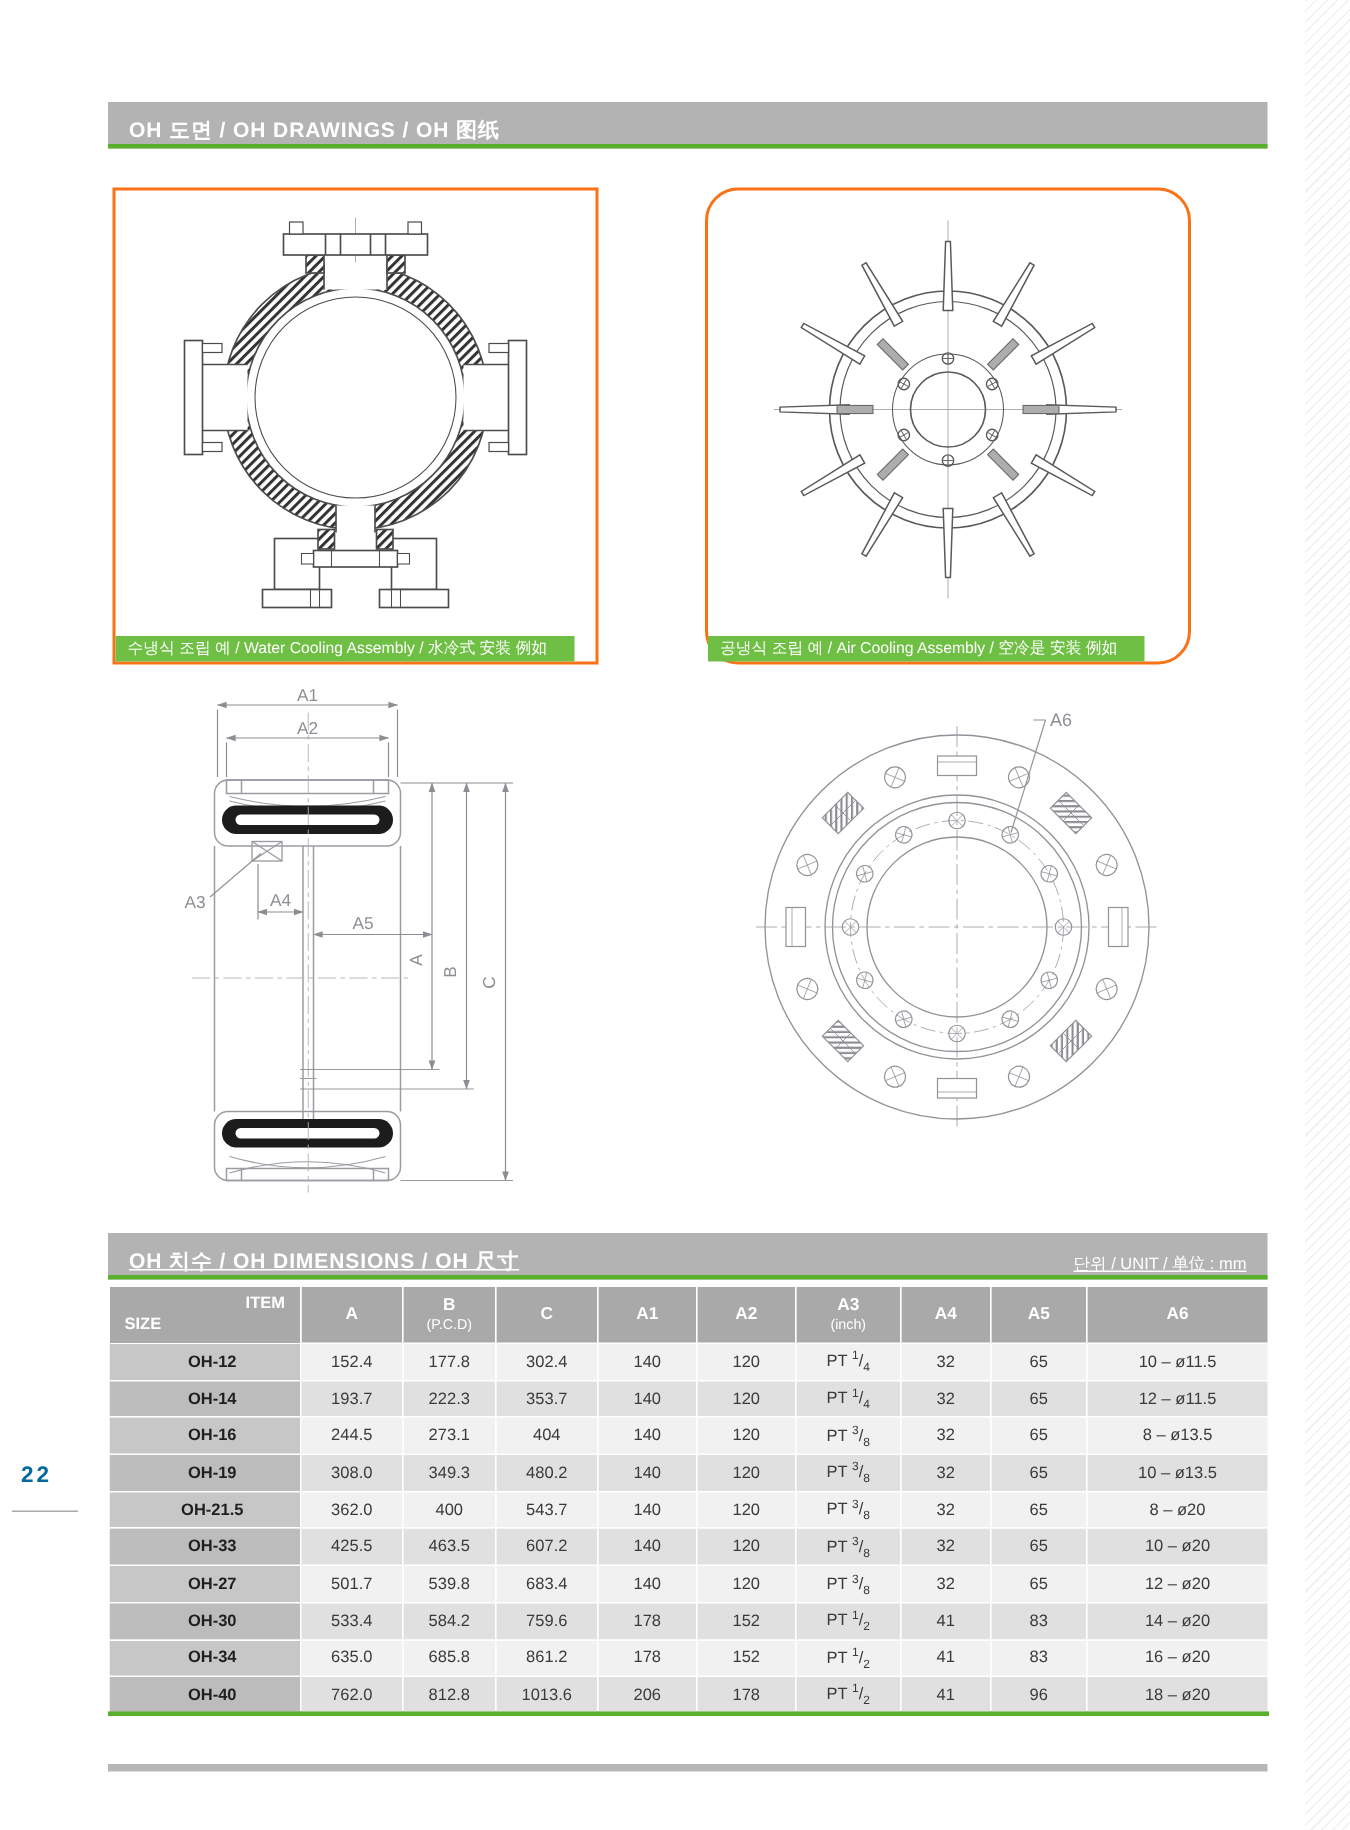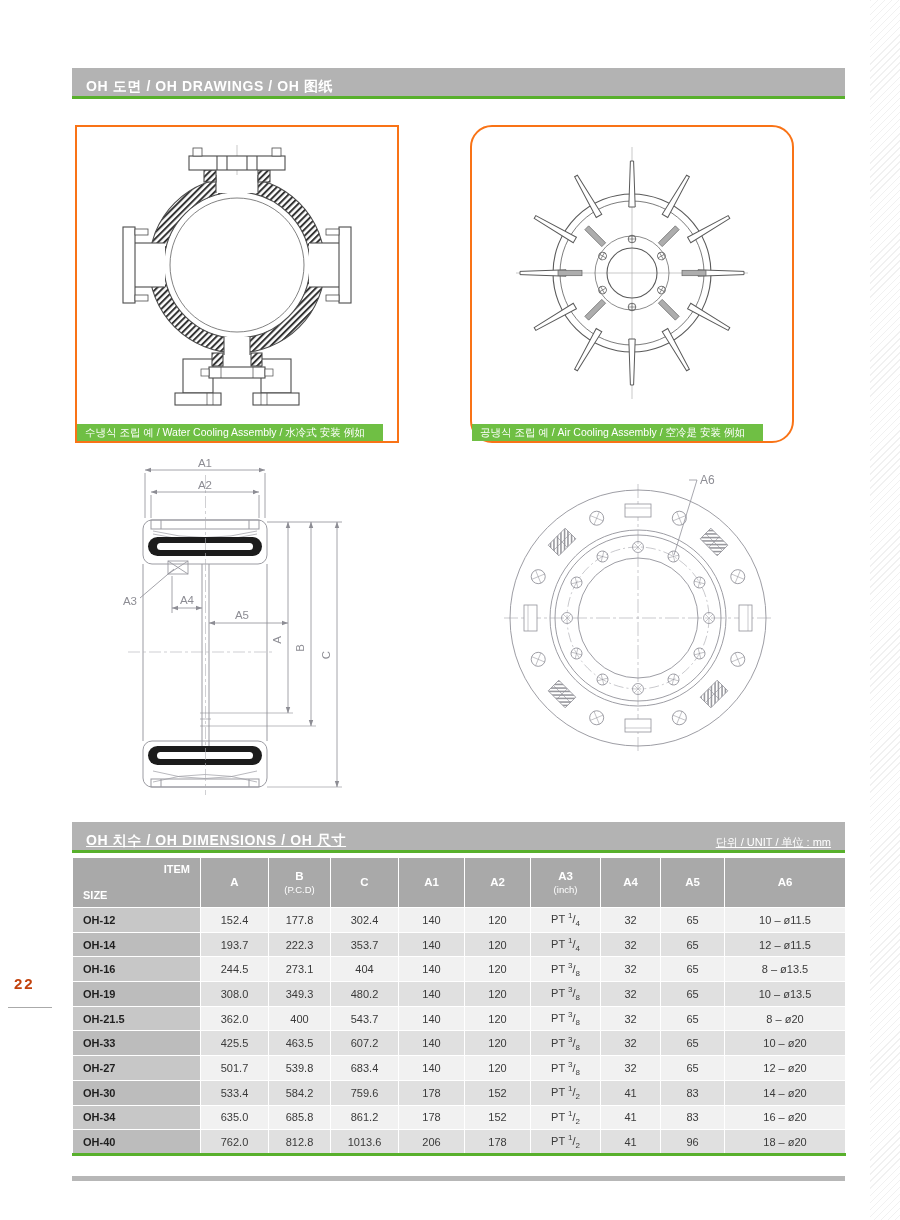--- a/index.html
+++ b/index.html
@@ -30,36 +30,36 @@
   .dim-fig { position:absolute; }
   #side-dim   { left:120px; top:455px; width:235px; height:345px; }
   #flange-dim { left:500px; top:458px; width:280px; height:315px; }
   .dim-fig svg { width:100%; height:100%; }
   svg text { font-family:"Liberation Sans", sans-serif; }
 
   
   .dim-table { position:absolute; left:72px; top:857px; width:773px; border-collapse:collapse;
           table-layout:fixed; border-bottom:3px solid #58b02c; }
   .dim-table th, .dim-table td { border:1px solid #fff; }
-  .dim-table thead tr { height:50px; }
+  .dim-table thead tr { height:38px; }
   .dim-table thead th { background:#a9a9a9; color:#fff; font-size:11.5px; font-weight:bold; line-height:1.2; }
   .dim-table thead th .sub { display:block; font-size:9.5px; font-weight:normal; }
   .corner { position:relative;
           background-image:linear-gradient(to bottom right, #a9a9a9 49.4%, #e6e6e6 49.4%, #e6e6e6 50.2%, #a9a9a9 50.2%); }
   .corner .item-lbl { position:absolute; top:5px; right:10px; font-size:11px; }
   .corner .size-lbl { position:absolute; bottom:5px; left:10px; font-size:11px; }
   .dim-table tbody tr { height:24.7px; }
-  .dim-table tbody th { font-size:11px; color:#1f1f1f; text-align:left; padding-left:10px; font-weight:bold; }
+  .dim-table tbody th { font-size:11px; color:#1f1f1f; text-align:center; padding-left:10px; font-weight:bold; }
   .dim-table tbody td { font-size:11px; color:#3a3a3a; text-align:center; }
   tr.row-a th { background:#c7c7c7; }  tr.row-a td { background:#f1f1f1; }
   tr.row-b th { background:#bcbcbc; }  tr.row-b td { background:#e0e0e0; }
   .dim-table sup, .dim-table sub { font-size:8px; }
 
   .page-num { position:absolute; left:14px; top:975px; font-size:15px; font-weight:bold;
-          letter-spacing:2px; color:#c2410c; }
+          letter-spacing:2px; color:#0369a1; }
   .page-num-line { position:absolute; left:8px; top:1007px; width:44px; height:1px; background:#aaa; }
   .bottom-bar { position:absolute; left:72px; top:1176px; width:773px; height:5px; background:#b7b7b7; }
 </style>
 </head>
 <body>
 
 <div class="page">
   <div class="edge-hatch"></div>
 
   <div class="section-bar" id="drawings-bar">

